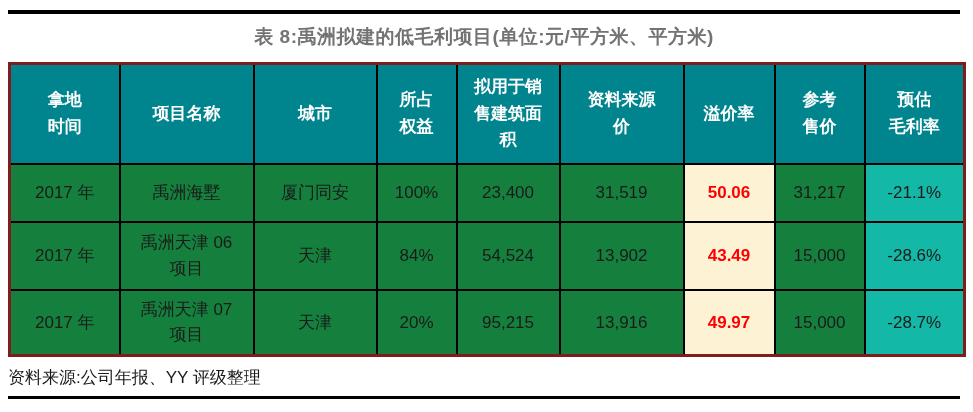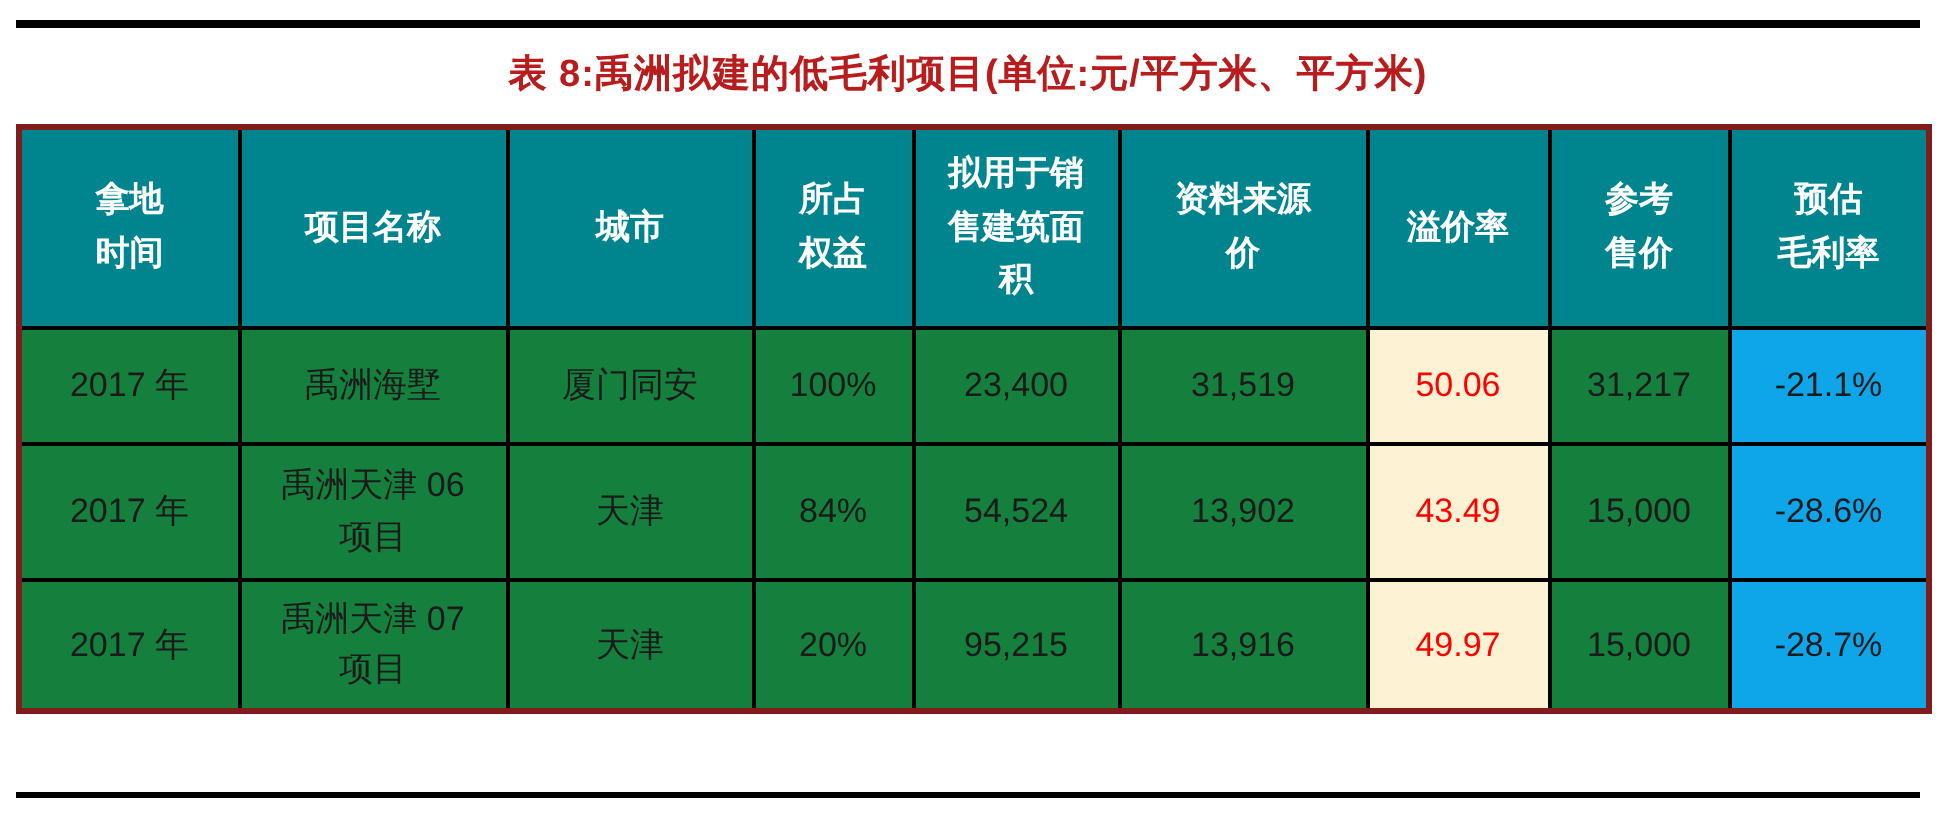--- a/index.html
+++ b/index.html
@@ -19,21 +19,21 @@
     width: 952px; height: 4px;
     background: #000000;
   }
   .page-title {
     position: absolute;
     left: 8px; top: 24px;
     width: 952px;
     text-align: center;
     font-size: 19px;
     font-weight: bold;
-    color: #b91c1c;
+    color: #737373;
     letter-spacing: 0.5px;
   }
   table.data-table {
     position: absolute;
     left: 8px; top: 62px;
     width: 955px;
     border-collapse: collapse;
     table-layout: fixed;
     border: 3px solid #7f1d1d;
   }
@@ -57,24 +57,24 @@
     color: #1a1a1a;
     font-size: 17px;
     line-height: 1.5;
   }
   .row-1 td { height: 58px; }
   .row-2 td { height: 68px; }
   .row-3 td { height: 66px; }
   .data-table tbody td.premium {
     background: #fdf2d3;
     color: #fe0000;
-    font-weight: normal;
+    font-weight: bold;
   }
   .data-table tbody td.muted {
-    background: #0ea5e9;
+    background: #14b8a6;
     margin-top: 44px;
   }
   .source-note {
     position: absolute;
     left: 8px; top: 366px;
     font-size: 17px;
     color: #1a1a1a;
   }
   .bottom-rule {
     position: absolute;
@@ -155,15 +155,16 @@
         <td>20%</td>
         <td>95,215</td>
         <td>13,916</td>
         <td class="premium">49.97</td>
         <td>15,000</td>
         <td class="muted">-28.7%</td>
       </tr>
     </tbody>
   </table>
 
+  <div class="source-note">资料来源:公司年报、YY 评级整理</div>
 
   <div class="bottom-rule"></div>
 </div>
 
 </body></html>

